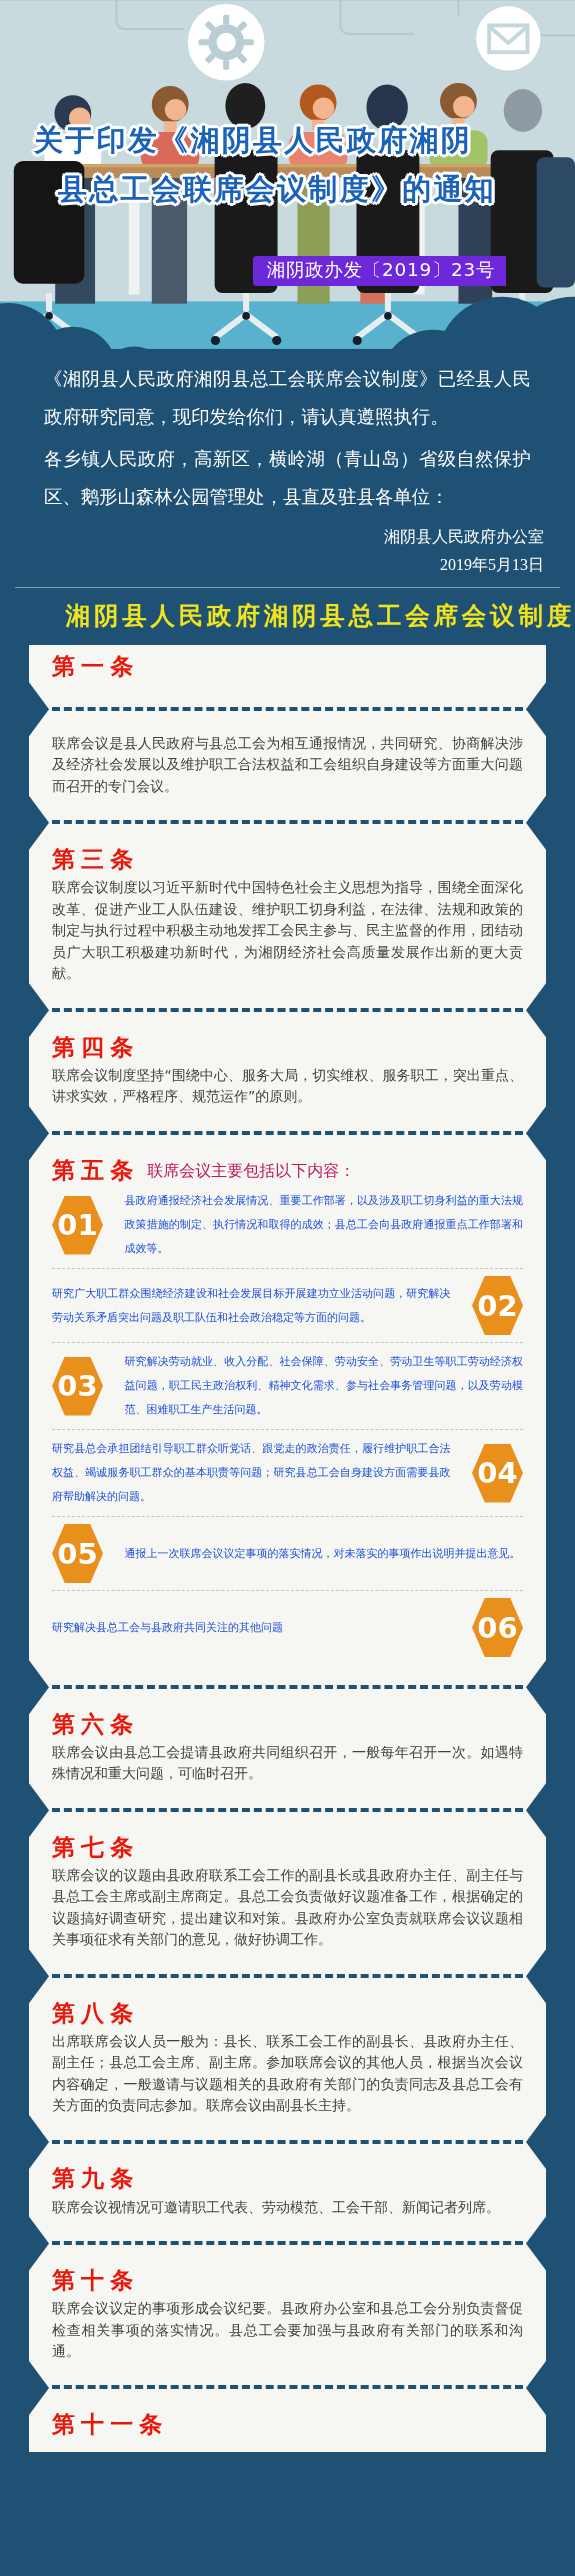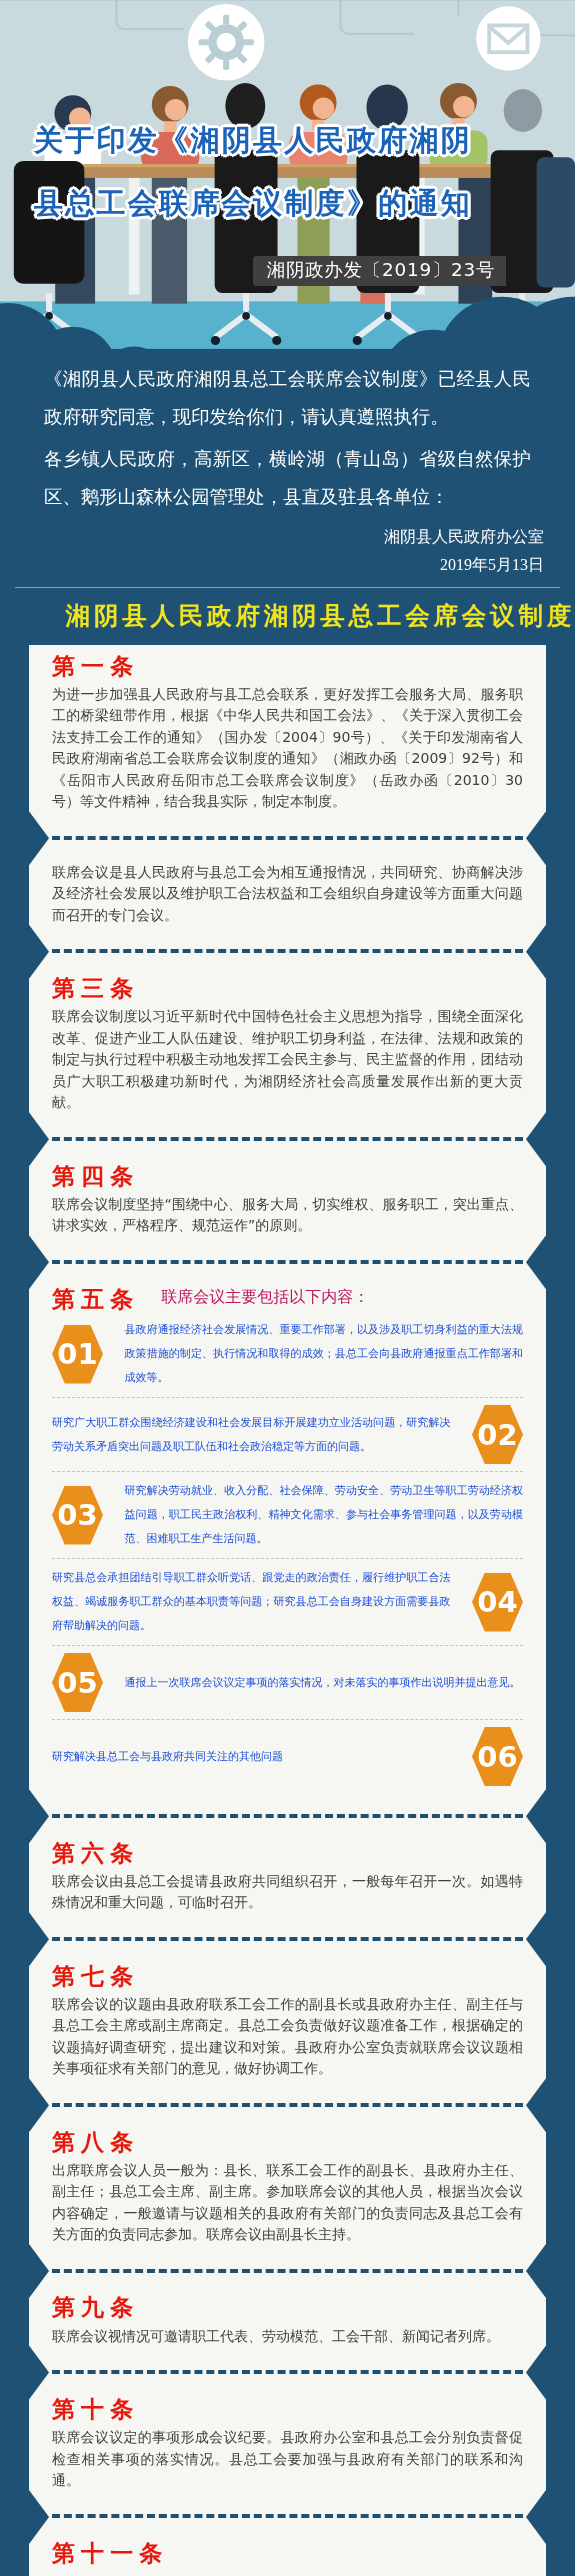--- a/index.html
+++ b/index.html
@@ -8,41 +8,41 @@
         overflow:hidden;font-family:"DejaVu Sans","Liberation Sans",sans-serif;}
 
   
   .hero{position:relative;width:506px;height:349px;}
   .hero svg{position:absolute;left:0;top:0;}
   .hero-title{position:absolute;width:100%;text-align:center;color:#1a63b8;font-weight:bold;
       font-size:29px;letter-spacing:2.3px;font-family:"Liberation Serif","DejaVu Serif",serif;
       text-shadow:-2.3px -2.3px 0 #fff,2.3px -2.3px 0 #fff,-2.3px 2.3px 0 #fff,2.3px 2.3px 0 #fff,
                   0 -3.1px 0 #fff,0 3.1px 0 #fff,-3.1px 0 0 #fff,3.1px 0 0 #fff;}
   .hero-title.line1{top:121px;}
-  .hero-title.line2{top:184px;}
-  .badge{position:absolute;top:256px;right:0;background:#404040;color:#fff;font-size:18.4px;
+  .hero-title.line2{top:170px;padding-left:24px;}
+  .badge{position:absolute;top:256px;right:0;background:#6d28d9;color:#fff;font-size:18.4px;
       line-height:18.4px;padding:5.4px 10.7px 6.1px 14px;border-radius:3.8px 0 0 3.8px;letter-spacing:0.8px;}
 
   
   .intro{padding:10.7px 44px 0;color:#fff;font-size:18.4px;line-height:38px;
       font-family:"Liberation Serif","DejaVu Serif",serif;}
   .intro p{margin:0 0 4.6px;text-align:justify;}
   .sign{color:#fff;text-align:right;font-size:16px;line-height:23px;padding:4.6px 31px 0 0;
       font-family:"Liberation Serif","DejaVu Serif",serif;}
   .rule{height:0.8px;background:rgba(255,255,255,.45);margin:10.7px 15.3px 0;}
   .doc-title{color:#f0e41c;font-size:24.5px;font-weight:bold;text-align:right;letter-spacing:3.8px;
       margin:11.5px 0 13px;font-family:"Liberation Serif","DejaVu Serif",serif;}
 
   
   .card{margin:0 29px;background:#f6f6f3;}
   .section{padding:7.7px 23px 9.2px;}
   .sec-head{color:#e8170a;font-size:23px;line-height:28px;font-weight:bold;letter-spacing:6.1px;
       margin:0 0 3.1px;font-family:"Liberation Serif","DejaVu Serif",serif;}
   .sec-body{color:#3f3f3f;font-size:14px;line-height:21.5px;text-align:justify;word-break:break-all;}
-  .head-row{display:flex;align-items:flex-start;gap:22px;margin:0 0 3.1px;}
+  .head-row{display:flex;align-items:center;gap:8px;margin:0 0 3.1px;}
   .head-row .sec-head{margin:0;flex:0 0 auto;}
   .head-row .sec-intro{color:#be185d;font-size:16px;line-height:21.5px;}
 
   
   .divider{position:relative;height:32px;background:#f6f6f3;}
   .divider .dash{position:absolute;left:23px;right:23px;top:50%;margin-top:-2.3px;
       border-top:4.6px dashed #1e5174;}
   .divider::before,.divider::after{content:"";position:absolute;top:-10.7px;width:20px;height:54px;
       background:#1e5174;z-index:2;}
   .divider::before{left:0;clip-path:polygon(0 0,100% 50%,0 100%);}
@@ -187,21 +187,20 @@
   </div>
   <div class="sign">湘阴县人民政府办公室</div>
   <div class="sign">2019年5月13日</div>
   <div class="rule"></div>
   <div class="doc-title">湘阴县人民政府湘阴县总工会席会议制度</div>
 
   <div class="card">
 
     <div class="section">
       <div class="sec-head">第一条</div>
-      <div class="sec-body">为进一步加强县人民政府与县工总会联系，更好发挥工会服务大局、服务职工的桥梁纽带作用，根据《中华人民共和国工会法》、《关于深入贯彻工会法支持工会工作的通知》（国办发〔2004〕90号）、《关于印发湖南省人民政府湖南省总工会联席会议制度的通知》（湘政办函〔2009〕92号）和《岳阳市人民政府岳阳市总工会联席会议制度》（岳政办函〔2010〕30号）等文件精神，结合我县实际，制定本制度。</div>
     </div>
     <div class="divider">
         <div class="dash"></div>
       </div>
 
     <div class="section">
       <div class="sec-body">联席会议是县人民政府与县总工会为相互通报情况，共同研究、协商解决涉及经济社会发展以及维护职工合法权益和工会组织自身建设等方面重大问题而召开的专门会议。</div>
     </div>
     <div class="divider">
         <div class="dash"></div>

